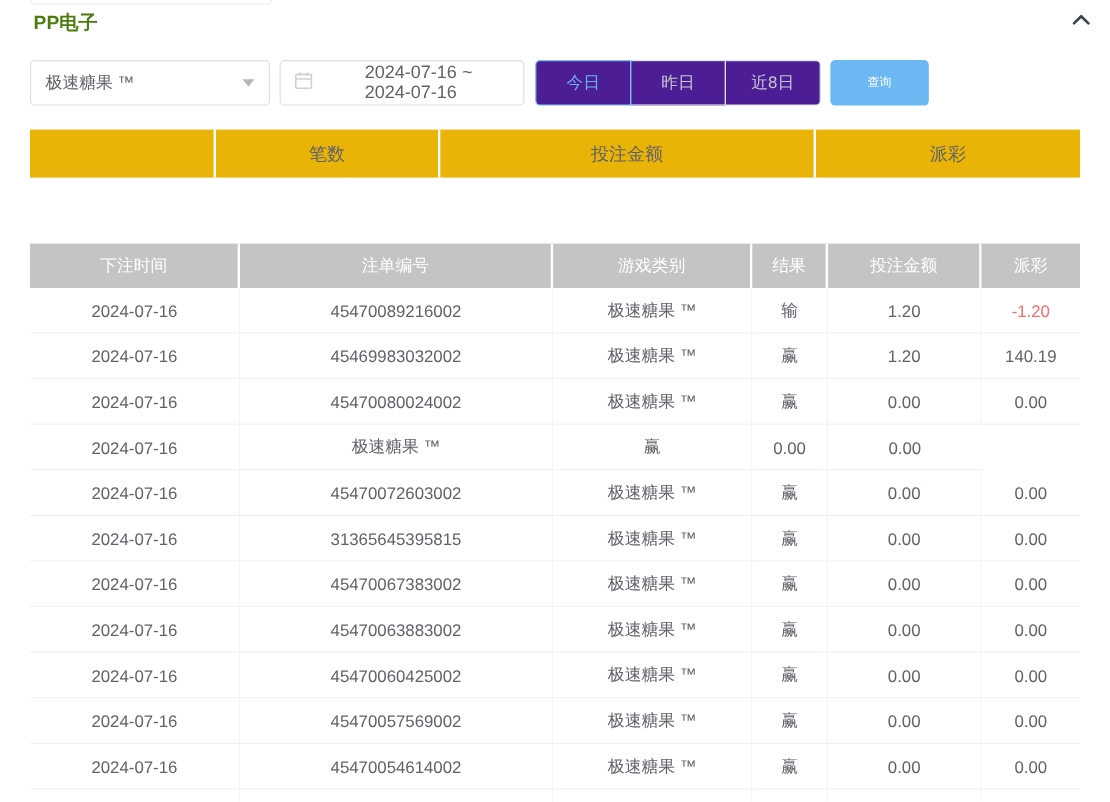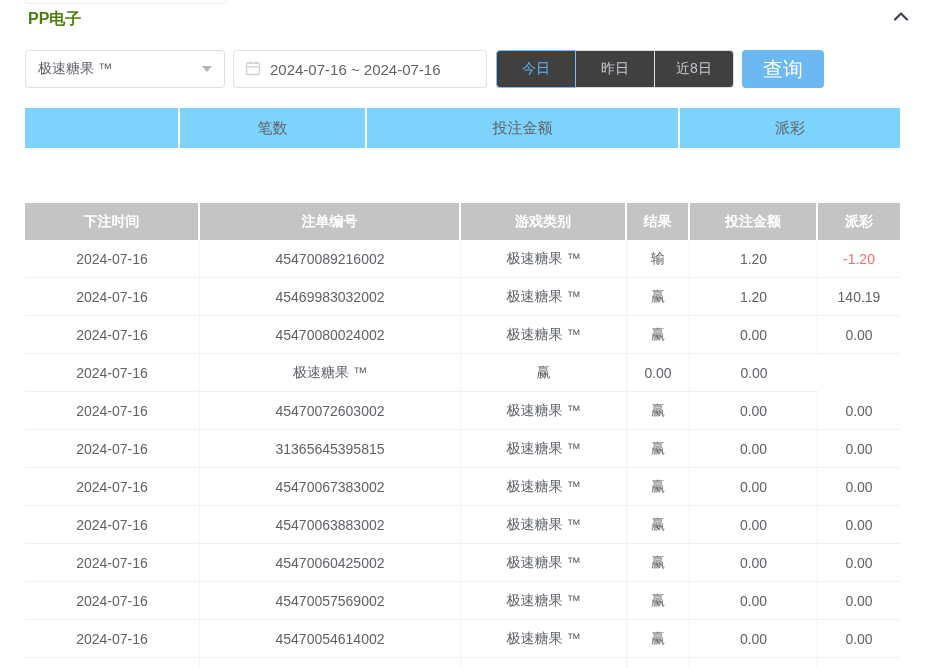--- a/index.html
+++ b/index.html
@@ -32,64 +32,64 @@
     border:1px solid #dcdfe6;border-radius:4px;background:#fff;
     display:flex;align-items:center;justify-content:space-between;
     padding:0 12px;font-size:14px;color:#5f6368;cursor:pointer;
   }
   .caret-down{
     width:0;height:0;
     border-left:5px solid transparent;border-right:5px solid transparent;
     border-top:6px solid #b2b6bd;
   }
   .date-box{
-    margin-left:8px;width:254px;height:38px;box-sizing:border-box;
+    margin-left:8px;width:204px;height:38px;box-sizing:border-box;
     border:1px solid #dcdfe6;border-radius:4px;background:#fff;
     display:flex;align-items:center;padding:0 11px;
-    font-size:15px;color:#5f6368;cursor:pointer;
+    font-size:15px;color:#5f6368;cursor:pointer;gap:34px;
   }
   .date-box svg{margin-right:9px;flex:none;}
   .btn-group{margin-left:9px;display:flex;}
   .qbtn{
-    width:80px;height:38px;box-sizing:border-box;background:#404040;
+    width:80px;height:38px;box-sizing:border-box;background:#4c1d95;
     border:1px solid #dcdfe6;color:#c3c7ce;font-size:14px;
     margin-left:-1px;padding:0;cursor:pointer;font-family:inherit;
   }
   .qbtn:first-child{border-radius:4px 0 0 4px;margin-left:0;}
   .qbtn:last-child{border-radius:0 4px 4px 0;}
   .qbtn.active{border-color:#7bbdf5;color:#68b2ef;position:relative;z-index:1;}
   .query-btn{
     margin-left:8px;width:82px;height:38px;background:#6cb8f2;color:#fff;
-    border:none;border-radius:4px;font-size:20px;cursor:pointer;font-family:inherit;
+    border:none;border-radius:4px;font-size:10px;cursor:pointer;font-family:inherit;
   }
 
   
   .sum{position:absolute;left:25px;top:108px;width:875px;}
   .sum-grid{display:grid;grid-template-columns:155px 187px 313px 220px;}
   .sum-hcell{
-    height:40px;background:#7dd3fc;border-right:2px solid #fff;box-sizing:border-box;
+    height:40px;background:#eab308;border-right:2px solid #fff;box-sizing:border-box;
     display:flex;align-items:center;justify-content:center;
     font-size:15px;color:#5f6368;
   }
   .sum-grid .sum-hcell:last-child{border-right:none;}
   .sum-cell{
     height:42px;background:#fff;box-sizing:border-box;
     border-bottom:1px solid #e7eaee;border-right:1px solid #eff1f4;
     display:flex;align-items:center;justify-content:center;
     font-size:15px;color:#5f6368;
   }
   .sum-grid .sum-cell:last-child{border-right:none;}
 
   
   .tbl{position:absolute;left:25px;top:203px;width:875px;}
   .main-grid{display:grid;grid-template-columns:175px 261px 166px 63px 128px 82px;}
   .hcell{
     height:37px;background:#c4c4c4;border-right:2px solid #fff;box-sizing:border-box;
     display:flex;align-items:center;justify-content:center;
-    color:#fff;font-weight:700;font-size:14px;
+    color:#fff;font-weight:400;font-size:14px;
   }
   .main-grid .hcell:last-child{border-right:none;}
   .tcell{
     height:38px;background:#fff;box-sizing:border-box;
     border-bottom:1px solid #edf0f4;border-right:1px solid #f2f4f7;
     display:flex;align-items:center;justify-content:center;
     font-size:14px;color:#5f6368;
   }
   .main-grid .tcell:last-child{border-right:none;}
   .neg{color:#f56c6c;}

